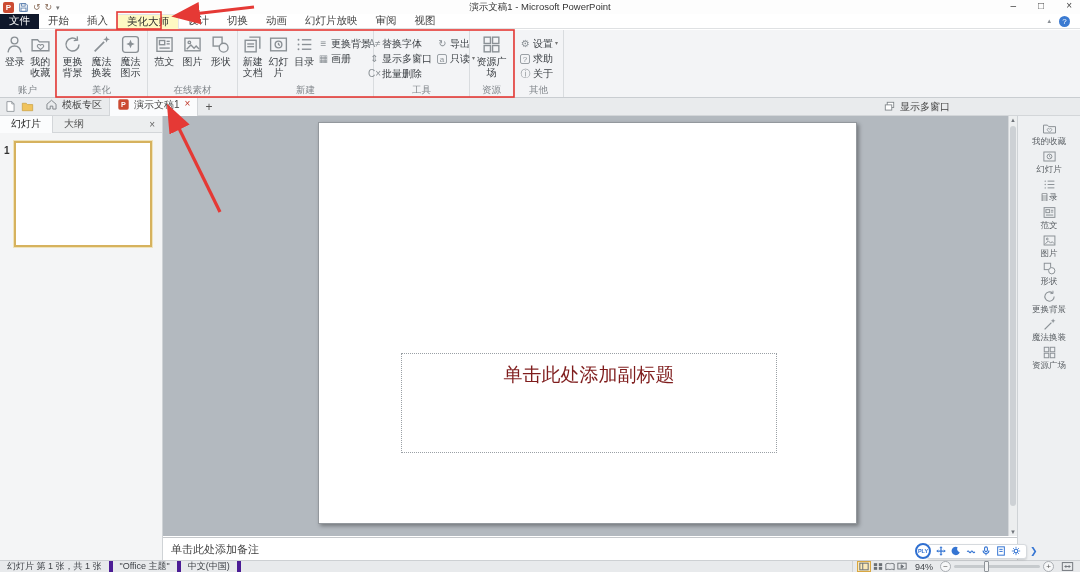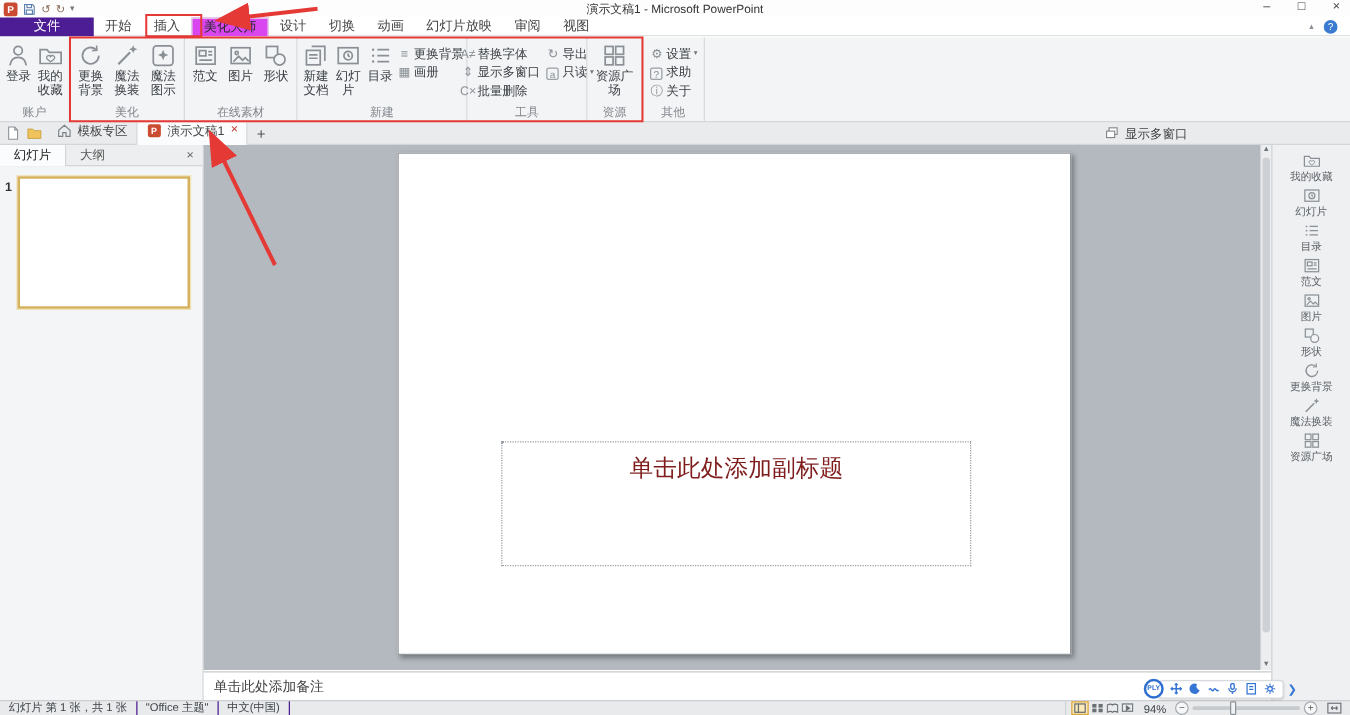--- a/index.html
+++ b/index.html
@@ -12,23 +12,23 @@
   .pptlogo { width:11px; height:11px; background:#cb4b32; color:#fff; font-size:8px; font-weight:bold; display:flex; align-items:center; justify-content:center; border-radius:2px; }
   .qicn { width:11px; height:11px; }
   .qbtn { font-size:9px; color:#8a6d5a; line-height:11px; }
   .qbtn.caret { color:#777; font-size:7px; }
   .wintitle { position:absolute; left:0; right:0; text-align:center; font-size:9.5px; color:#333; }
   .winctrl { position:absolute; right:8px; top:0; display:flex; gap:22px; font-size:10px; color:#444; }
   .winctrl span { cursor:default; }
 
   
   .tabrow { position:absolute; left:0; top:14px; width:1080px; height:15px; background:#ffffff; display:flex; align-items:center; border-bottom:1px solid #dfe1e3; }
-  .filetab { background:#4c1d95; color:#fff; padding:1px 27px; height:15px; display:flex; align-items:center; font-size:10.5px; }
+  .filetab { background:#0f172a; color:#fff; padding:1px 9px; height:15px; display:flex; align-items:center; font-size:10.5px; }
   .rtab { padding:0 9px; font-size:10.5px; color:#444; height:15px; display:flex; align-items:center; }
-  .rtab.active { background:#d946ef; border:1px solid #e3e5e7; border-bottom:none; color:#2b2b2b; }
+  .rtab.active { background:#fef9c3; border:1px solid #e3e5e7; border-bottom:none; color:#2b2b2b; }
   .tabrow-right { margin-left:auto; display:flex; align-items:center; gap:8px; padding-right:10px; }
   .collapse-caret { color:#8b9096; font-size:7px; }
   .helpdot { width:11px; height:11px; border-radius:50%; background:#3b7ad1; color:#fff; font-size:8px; display:flex; align-items:center; justify-content:center; }
 
   
   .ribbon { position:absolute; left:0; top:30px; width:1080px; height:68px; background:#f3f4f6; border-bottom:1px solid #c9cdd1; display:flex; }
   .rgroup { position:relative; height:100%; border-right:1px solid #d9dcdf; padding:2px 2px 12px 2px; display:flex; align-items:flex-start; justify-content:center; }
   .glabel { position:absolute; bottom:0; left:0; right:0; text-align:center; font-size:9.5px; color:#81868b; }
   .bbtn { width:31px; margin:0 1px; display:flex; flex-direction:column; align-items:center; cursor:default; }
   .bicn { width:21px; height:21px; margin:2px 0 1px 0; }
@@ -74,21 +74,21 @@
   .notes { position:absolute; left:163px; top:537px; width:854px; height:33px; background:#fff; border-top:1px solid #c6c9cc; border-bottom:1px solid #c6c9cc; font-size:11px; color:#3f3f3f; padding:4px 0 0 8px; }
 
   
   .sidebar { position:absolute; left:1017px; top:116px; width:63px; height:445px; background:#eef0f2; border-left:1px solid #cfd3d6; display:flex; flex-direction:column; align-items:center; padding-top:5px; }
   .sbitem { display:flex; flex-direction:column; align-items:center; margin-bottom:3px; cursor:default; }
   .sbicn { width:15px; height:15px; }
   .sblabel { font-size:8.5px; color:#5a5f64; line-height:10px; white-space:nowrap; }
 
   
   .statusbar { position:absolute; left:0; top:560px; width:1080px; height:12px; background:#e8eaec; border-top:1px solid #cdd0d3; display:flex; align-items:center; font-size:9px; color:#3f4348; }
-  .stitem { padding:0 7px; border-right:1px solid #4c1d95; line-height:11px; white-space:nowrap; }
+  .stitem { padding:0 7px; border-right:4px solid #4c1d95; line-height:11px; white-space:nowrap; }
   .stright { margin-left:auto; display:flex; align-items:center; }
   .viewbox { display:flex; align-items:center; gap:2px; padding:0 4px; border-left:1px solid #cfd3d6; }
   .vicn { width:10px; height:9px; }
   .vwrap-active { border:1px solid #d9a741; background:#fbe9b8; padding:0 1px; display:flex; align-items:center; }
   .zoomtxt { padding:0 4px; }
   .zbtn { width:11px; height:11px; border:1px solid #a9adb2; border-radius:50%; background:#f6f7f8; color:#555; font-size:8px; line-height:9px; text-align:center; margin:0 3px; }
   .ztrack { width:86px; height:3px; background:#c6cacd; border-radius:2px; position:relative; }
   .zhandle { position:absolute; left:30px; top:-4px; width:5px; height:11px; background:#f2f3f4; border:1px solid #8f9499; border-radius:1px; }
   .fiticn { width:13px; height:11px; margin:0 6px 0 4px; }
 

